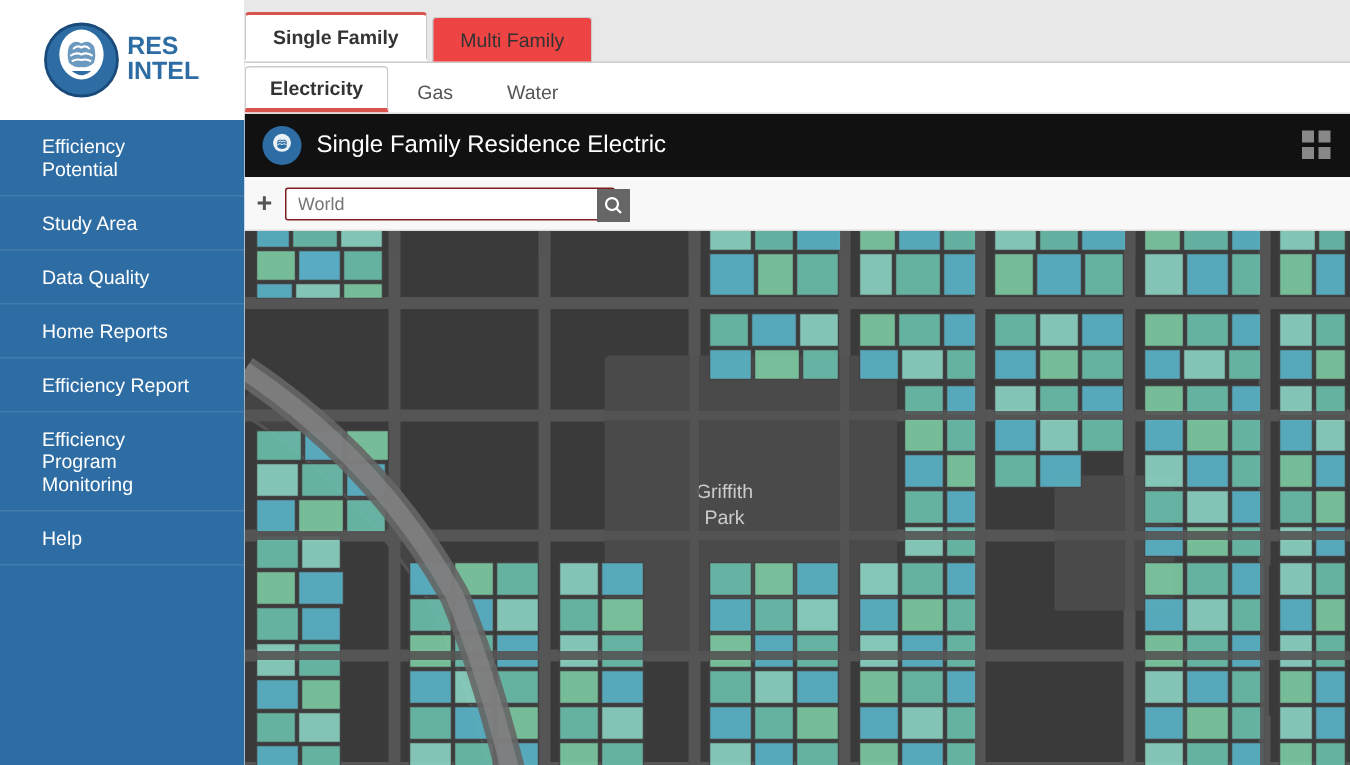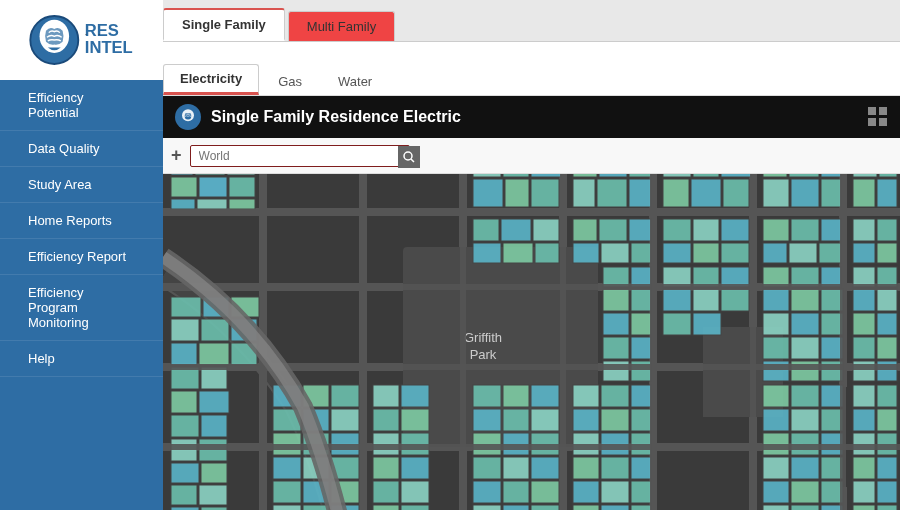--- a/index.html
+++ b/index.html
@@ -73,21 +73,21 @@
       border-top: 2px solid #d9534f;
     }
 
     
     #sub-tabs {
       background: #fff;
       border-bottom: 1px solid #ddd;
       padding: 0;
       display: flex;
       align-items: flex-end;
-      height: 54px;
+      height: 34px;
       padding-top: 5px;
     }
     .sub-tab {
       padding: 6px 16px;
       font-size: 13px;
       cursor: pointer;
       border: 1px solid transparent;
       border-bottom: none;
       border-radius: 3px 3px 0 0;
       margin-right: 2px;
@@ -131,21 +131,21 @@
       background: #2e6da4;
       border-radius: 50%;
       display: flex;
       align-items: center;
       justify-content: center;
       font-size: 14px;
       color: #fff;
     }
     #map-title {
       font-size: 16px;
-      font-weight: bold;
+      font-weight: normal;
       color: #fff;
     }
     #map-grid-icon {
       display: grid;
       grid-template-columns: 1fr 1fr;
       gap: 2px;
       width: 20px;
       height: 20px;
     }
     .grid-cell {
@@ -227,22 +227,22 @@
       <text x="68" y="26" font-family="Arial" font-weight="bold" font-size="18" fill="#2e6da4">RES</text>
       <text x="68" y="27" font-family="Arial" font-size="8" fill="#333">·</text>
       <text x="82" y="27" font-family="Arial" font-size="9" fill="#333">·</text>
       <text x="68" y="44" font-family="Arial" font-weight="bold" font-size="18" fill="#2e6da4">INTEL</text>
     </svg>
   </div>
 
   <div id="nav-items">
 
   <div class="nav-item">Efficiency Potential</div>
+      <div class="nav-item">Study Area</div>
       <div class="nav-item">Data Quality</div>
-      <div class="nav-item">Study Area</div>
       <div class="nav-item">Home Reports</div>
       <div class="nav-item">Efficiency Report</div>
       <div class="nav-item">Efficiency Program Monitoring</div>
       <div class="nav-item">Help</div>
     </div>
 </div>
 
 <div id="main">
 
   <div id="top-tabs">

